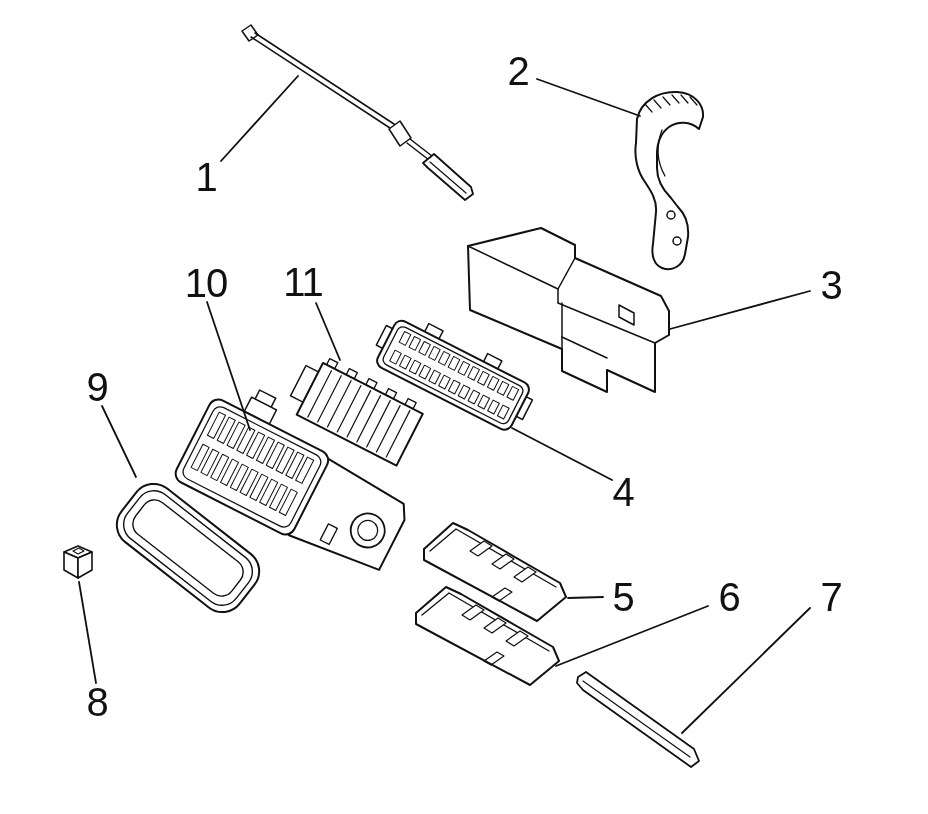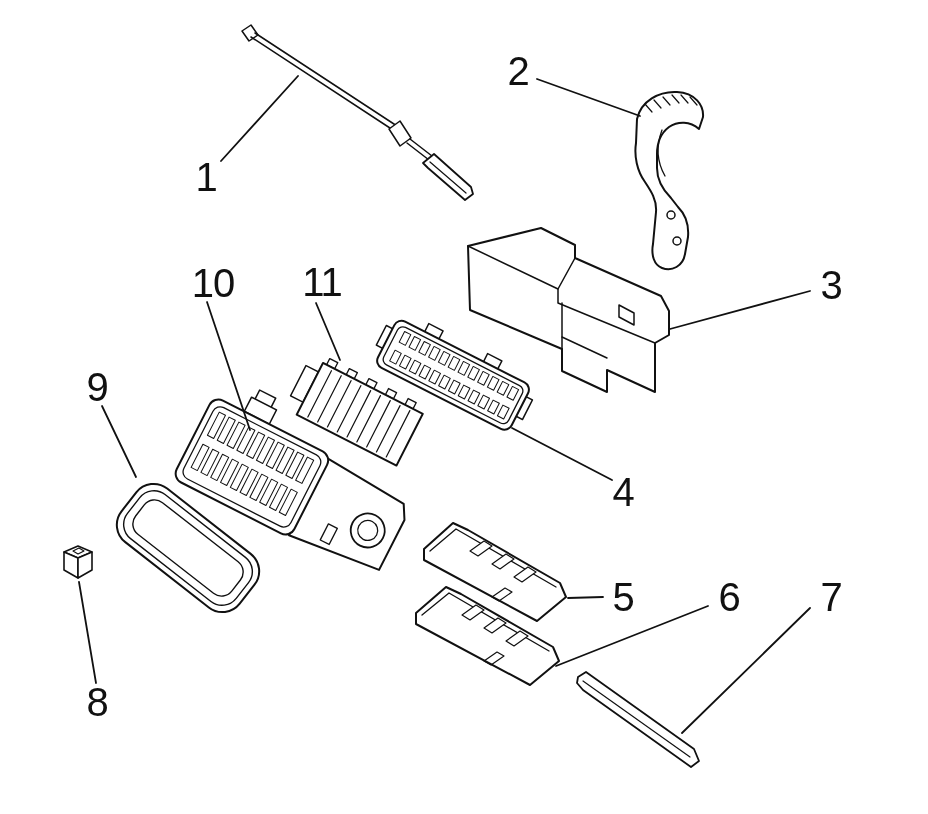--- a/index.html
+++ b/index.html
@@ -199,16 +199,16 @@
 
   <div class="callout" style="left:206px;top:177px">1</div>
   <div class="callout" style="left:518px;top:71px">2</div>
   <div class="callout" style="left:831px;top:285px">3</div>
   <div class="callout" style="left:623px;top:492px">4</div>
   <div class="callout" style="left:623px;top:597px">5</div>
   <div class="callout" style="left:729px;top:597px">6</div>
   <div class="callout" style="left:831px;top:597px">7</div>
   <div class="callout" style="left:97px;top:702px">8</div>
   <div class="callout" style="left:97px;top:387px">9</div>
-  <div class="callout" style="left:213px;top:283px">10</div>
-  <div class="callout" style="left:322px;top:282px">11</div>
+  <div class="callout" style="left:206px;top:283px">10</div>
+  <div class="callout" style="left:303px;top:282px">11</div>
 
 </div>
 
 </body></html>

